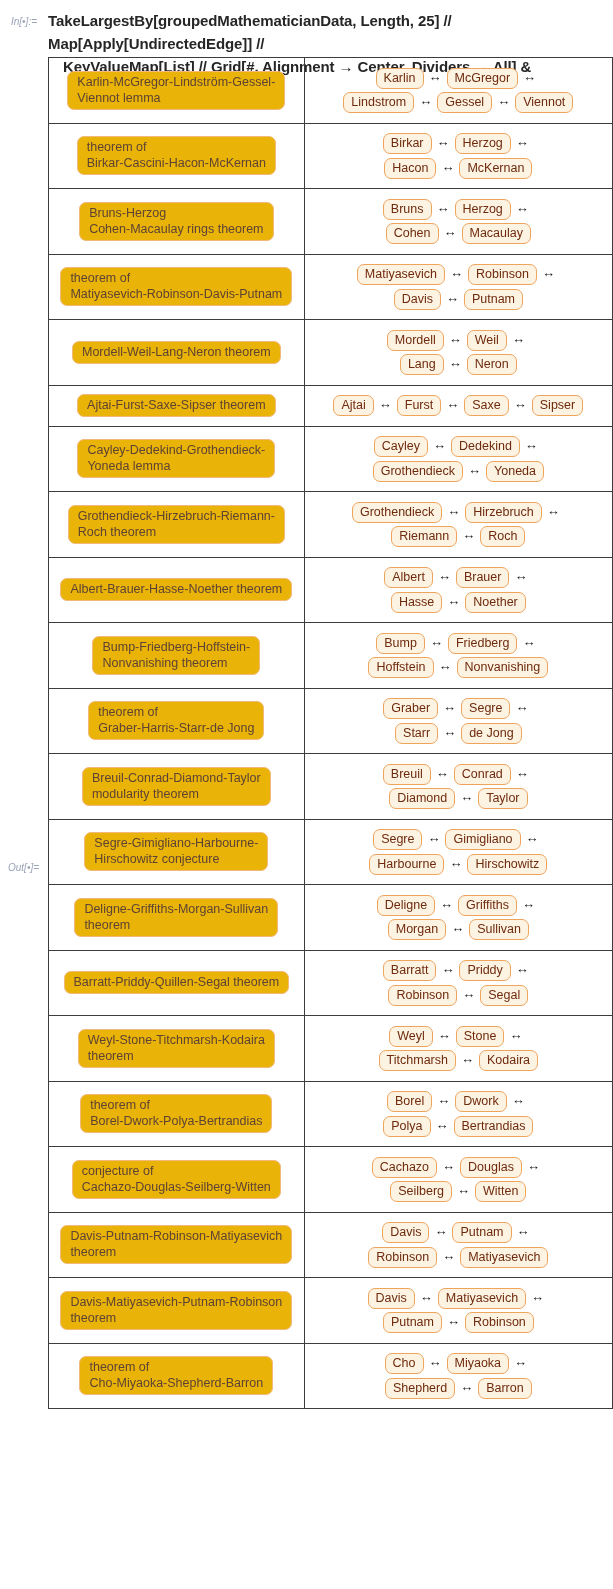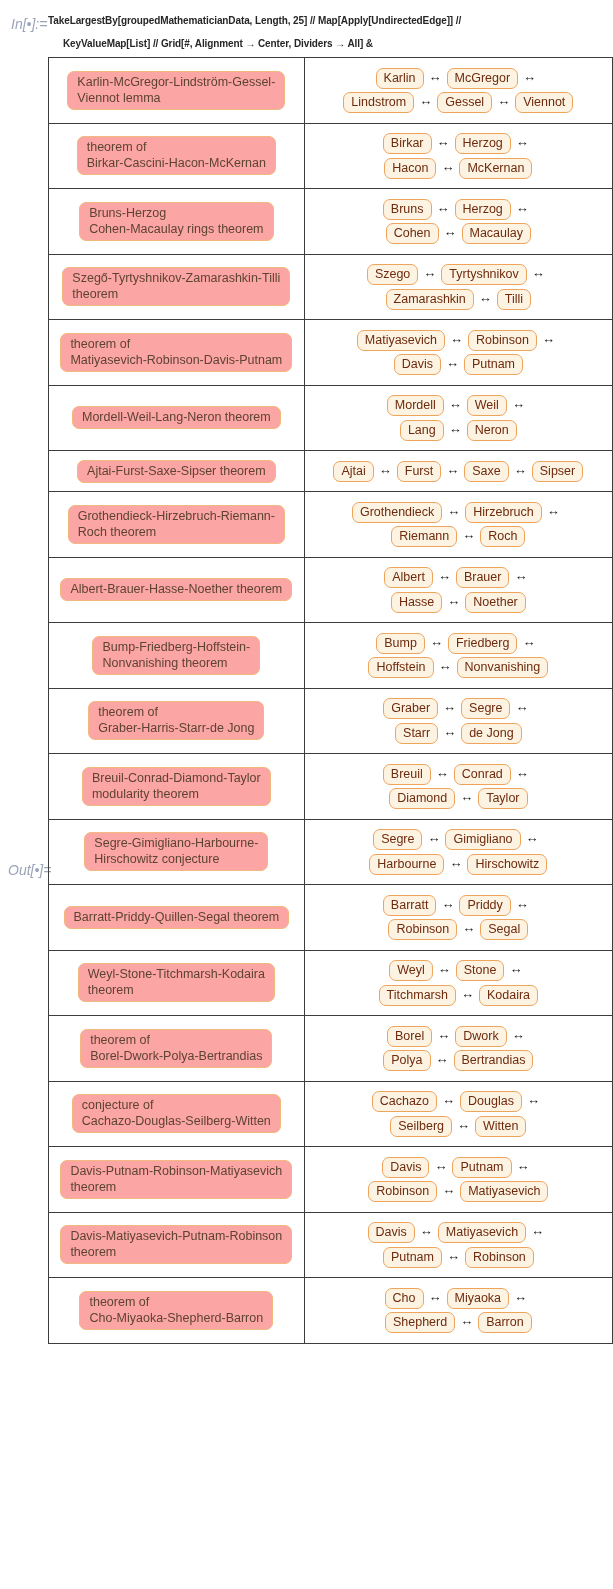--- a/index.html
+++ b/index.html
@@ -5,49 +5,49 @@
   html,body { margin:0; padding:0; }
   body {
     width:613px; height:1589px;
     background:#ffffff;
     font-family:"Liberation Sans", sans-serif;
     position:relative;
     overflow:hidden;
   }
   .io-label {
     position:absolute;
-    font-size:14px;
+    font-size:10px;
     font-style:italic;
     color:#9aa3b8;
     white-space:nowrap;
   }
   .in-label { left:11px; top:16px; }
   .out-label { left:8px; top:862px; }
   .code-block {
     position:absolute; left:48px; top:9px; width:560px;
-    font-weight:bold; font-size:10px; color:#262626;
+    font-weight:bold; font-size:15px; color:#262626;
     line-height:23px; letter-spacing:-0.1px;
   }
   .code-line-2 { padding-left:15px; }
   table.grid-table {
     position:absolute; left:48px; top:57px;
     border-collapse:collapse;
     table-layout:fixed;
   }
   .grid-table td {
     border:1px solid #3c3c3c;
     vertical-align:middle;
     text-align:center;
   }
   td.cell-left  { width:281px; padding:6px 6px; }
   td.cell-right { width:272px; padding:6px 20px; }
   .thm-box {
     display:inline-block;
     text-align:left;
-    background:#fca5a5;
+    background:#eab308;
     border:1.5px solid #f2b97e;
     border-radius:7px;
     padding:2px 9px 3px 9px;
     color:#5d4334;
     font-size:12.5px;
     line-height:16px;
   }
   .edge-line {
     margin:3.5px 0;
     white-space:nowrap;
@@ -99,47 +99,47 @@
         </td>
       </tr>
       <tr>
         <td class="cell-left"><span class="thm-box"><div>Bruns-Herzog</div><div>Cohen-Macaulay rings theorem</div></span></td>
         <td class="cell-right">
           <div class="edge-line"><span class="name-box">Bruns</span><span class="edge-arrow">↔</span><span class="name-box">Herzog</span><span class="edge-arrow">↔</span></div>
           <div class="edge-line"><span class="name-box">Cohen</span><span class="edge-arrow">↔</span><span class="name-box">Macaulay</span></div>
         </td>
       </tr>
       <tr>
-        <td class="cell-left"><span class="thm-box"><div>Szegő-Tyrtyshnikov-Zamarashkin-Tilli</div><div>theorem</div></span></td>
-        <td class="cell-right">
-          <div class="edge-line"><span class="name-box">Szego</span><span class="edge-arrow">↔</span><span class="name-box">Tyrtyshnikov</span><span class="edge-arrow">↔</span></div>
-          <div class="edge-line"><span class="name-box">Zamarashkin</span><span class="edge-arrow">↔</span><span class="name-box">Tilli</span></div>
-        </td>
-      </tr>
-      <tr>
         <td class="cell-left"><span class="thm-box"><div>theorem of</div><div>Matiyasevich-Robinson-Davis-Putnam</div></span></td>
         <td class="cell-right">
           <div class="edge-line"><span class="name-box">Matiyasevich</span><span class="edge-arrow">↔</span><span class="name-box">Robinson</span><span class="edge-arrow">↔</span></div>
           <div class="edge-line"><span class="name-box">Davis</span><span class="edge-arrow">↔</span><span class="name-box">Putnam</span></div>
         </td>
       </tr>
       <tr>
         <td class="cell-left"><span class="thm-box"><div>Mordell-Weil-Lang-Neron theorem</div></span></td>
         <td class="cell-right">
           <div class="edge-line"><span class="name-box">Mordell</span><span class="edge-arrow">↔</span><span class="name-box">Weil</span><span class="edge-arrow">↔</span></div>
           <div class="edge-line"><span class="name-box">Lang</span><span class="edge-arrow">↔</span><span class="name-box">Neron</span></div>
         </td>
       </tr>
       <tr>
         <td class="cell-left"><span class="thm-box"><div>Ajtai-Furst-Saxe-Sipser theorem</div></span></td>
         <td class="cell-right">
           <div class="edge-line"><span class="name-box">Ajtai</span><span class="edge-arrow">↔</span><span class="name-box">Furst</span><span class="edge-arrow">↔</span><span class="name-box">Saxe</span><span class="edge-arrow">↔</span><span class="name-box">Sipser</span></div>
         </td>
       </tr>
       <tr>
+        <td class="cell-left"><span class="thm-box"><div>Cayley-Dedekind-Grothendieck-</div><div>Yoneda lemma</div></span></td>
+        <td class="cell-right">
+          <div class="edge-line"><span class="name-box">Cayley</span><span class="edge-arrow">↔</span><span class="name-box">Dedekind</span><span class="edge-arrow">↔</span></div>
+          <div class="edge-line"><span class="name-box">Grothendieck</span><span class="edge-arrow">↔</span><span class="name-box">Yoneda</span></div>
+        </td>
+      </tr>
+      <tr>
         <td class="cell-left"><span class="thm-box"><div>Grothendieck-Hirzebruch-Riemann-</div><div>Roch theorem</div></span></td>
         <td class="cell-right">
           <div class="edge-line"><span class="name-box">Grothendieck</span><span class="edge-arrow">↔</span><span class="name-box">Hirzebruch</span><span class="edge-arrow">↔</span></div>
           <div class="edge-line"><span class="name-box">Riemann</span><span class="edge-arrow">↔</span><span class="name-box">Roch</span></div>
         </td>
       </tr>
       <tr>
         <td class="cell-left"><span class="thm-box"><div>Albert-Brauer-Hasse-Noether theorem</div></span></td>
         <td class="cell-right">
           <div class="edge-line"><span class="name-box">Albert</span><span class="edge-arrow">↔</span><span class="name-box">Brauer</span><span class="edge-arrow">↔</span></div>
@@ -168,20 +168,27 @@
         </td>
       </tr>
       <tr>
         <td class="cell-left"><span class="thm-box"><div>Segre-Gimigliano-Harbourne-</div><div>Hirschowitz conjecture</div></span></td>
         <td class="cell-right">
           <div class="edge-line"><span class="name-box">Segre</span><span class="edge-arrow">↔</span><span class="name-box">Gimigliano</span><span class="edge-arrow">↔</span></div>
           <div class="edge-line"><span class="name-box">Harbourne</span><span class="edge-arrow">↔</span><span class="name-box">Hirschowitz</span></div>
         </td>
       </tr>
       <tr>
+        <td class="cell-left"><span class="thm-box"><div>Deligne-Griffiths-Morgan-Sullivan</div><div>theorem</div></span></td>
+        <td class="cell-right">
+          <div class="edge-line"><span class="name-box">Deligne</span><span class="edge-arrow">↔</span><span class="name-box">Griffiths</span><span class="edge-arrow">↔</span></div>
+          <div class="edge-line"><span class="name-box">Morgan</span><span class="edge-arrow">↔</span><span class="name-box">Sullivan</span></div>
+        </td>
+      </tr>
+      <tr>
         <td class="cell-left"><span class="thm-box"><div>Barratt-Priddy-Quillen-Segal theorem</div></span></td>
         <td class="cell-right">
           <div class="edge-line"><span class="name-box">Barratt</span><span class="edge-arrow">↔</span><span class="name-box">Priddy</span><span class="edge-arrow">↔</span></div>
           <div class="edge-line"><span class="name-box">Robinson</span><span class="edge-arrow">↔</span><span class="name-box">Segal</span></div>
         </td>
       </tr>
       <tr>
         <td class="cell-left"><span class="thm-box"><div>Weyl-Stone-Titchmarsh-Kodaira</div><div>theorem</div></span></td>
         <td class="cell-right">
           <div class="edge-line"><span class="name-box">Weyl</span><span class="edge-arrow">↔</span><span class="name-box">Stone</span><span class="edge-arrow">↔</span></div>

